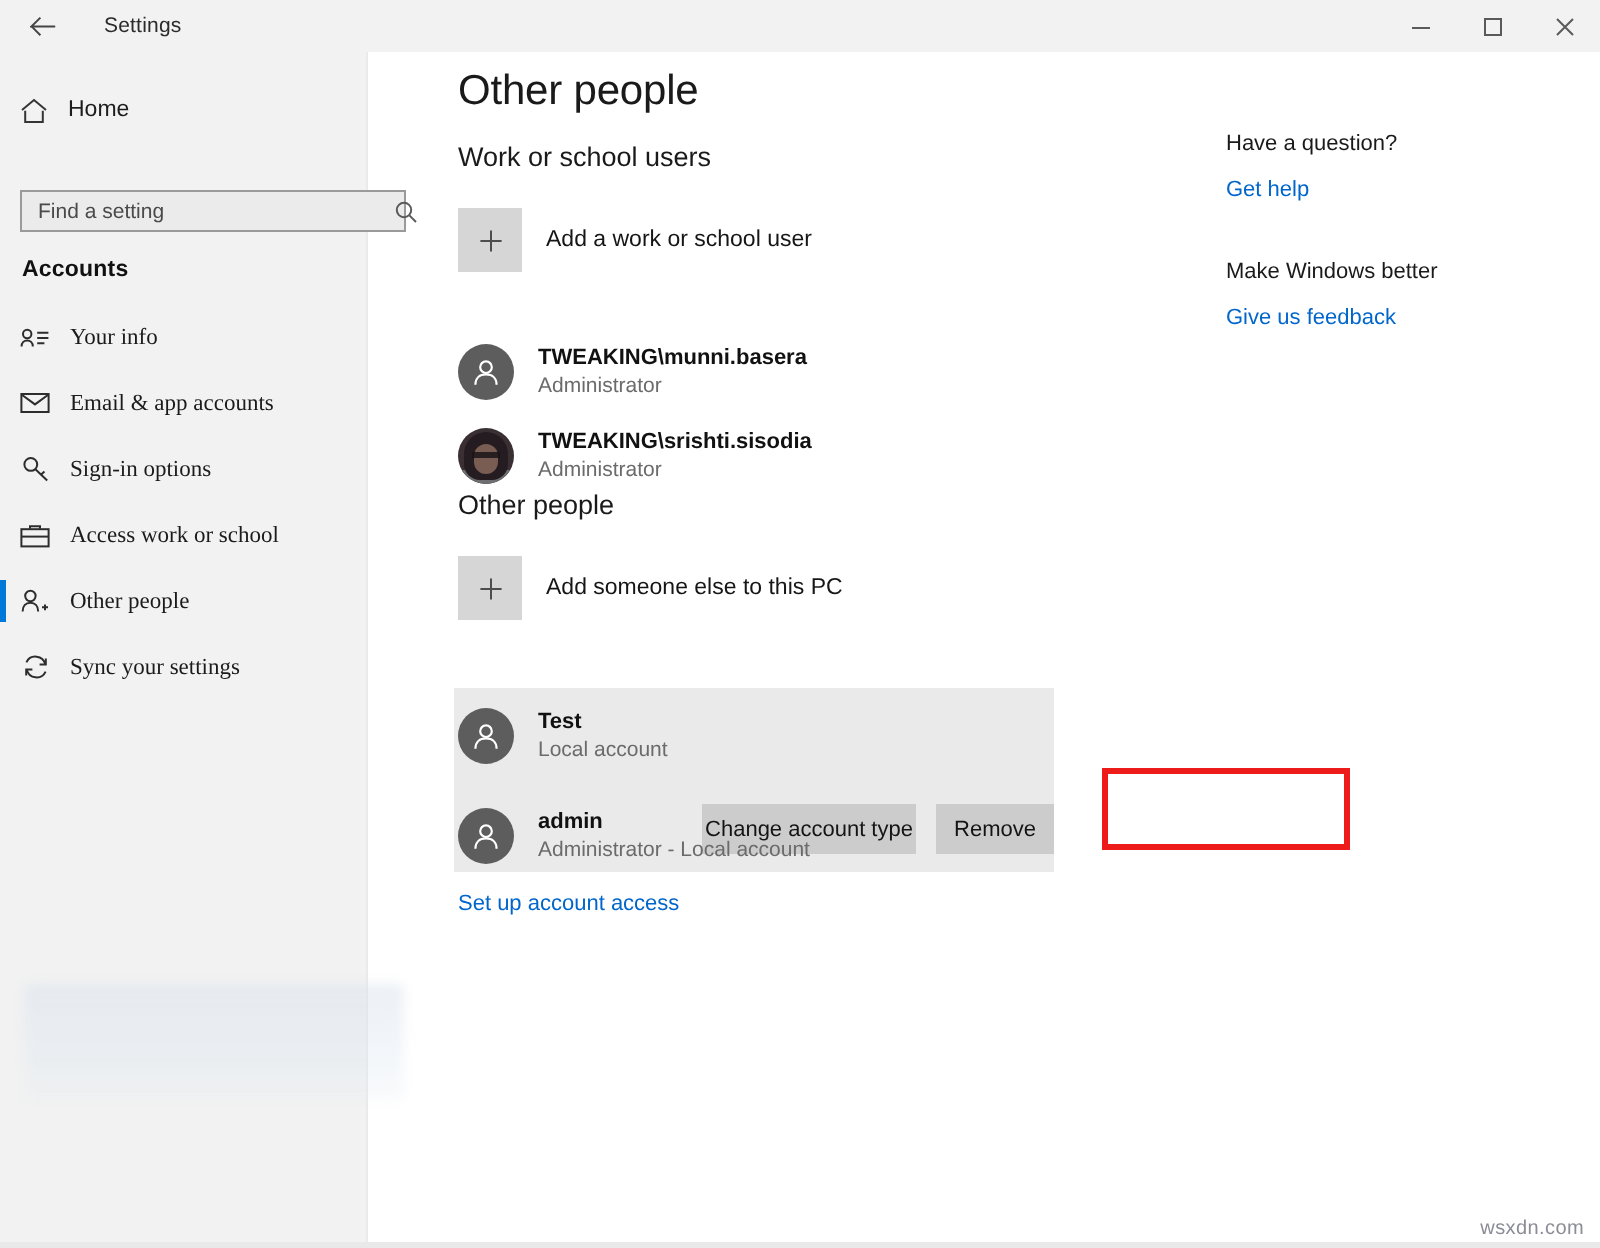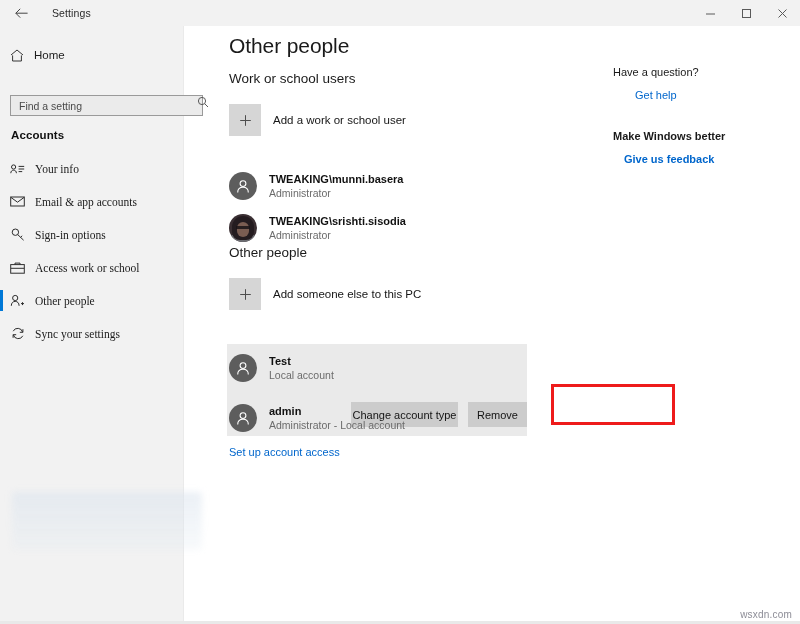--- a/index.html
+++ b/index.html
@@ -75,21 +75,21 @@
   .side-home .lbl {
     font-size: 11.5px; color: #1d1d1d;
   }
   .searchbox {
     position: absolute;
     left: 10px; top: 69px;
     width: 193px; height: 21px;
     background: #ebebeb;
     border: 1px solid #9a9a9a;
     box-sizing: border-box;
-    display: flex; align-items: flex-start; gap: 43px;
+    display: flex; align-items: center; gap: 43px;
   }
   .searchbox input {
     flex: 1 1 auto;
     border: 0; outline: 0; background: transparent;
     font-family: "Liberation Sans", sans-serif;
     font-size: 10.5px;
     color: #3b3b3b;
     padding: 0 0 0 8px;
     height: 19px;
   }
@@ -293,23 +293,23 @@
     position: absolute;
     left: 16px; top: 420px;
   }
 
   
   .helpcol {
     position: absolute;
     left: 400px; top: 0;
     width: 180px;
   }
-  .help-block { position: absolute; left: 0; text-align: center; }
+  .help-block { position: absolute; left: 0; }
   #help-q { top: 40px; }
-  #help-f { top: 104px; font-weight: bold; }
+  #help-f { top: 104px; }
   .help-block .h {
     font-size: 11px;
     color: #1a1a1a;
     margin-bottom: 7px;
   }
 
   
   .faint-wm {
     position: absolute;
     left: 12px; top: 466px;

